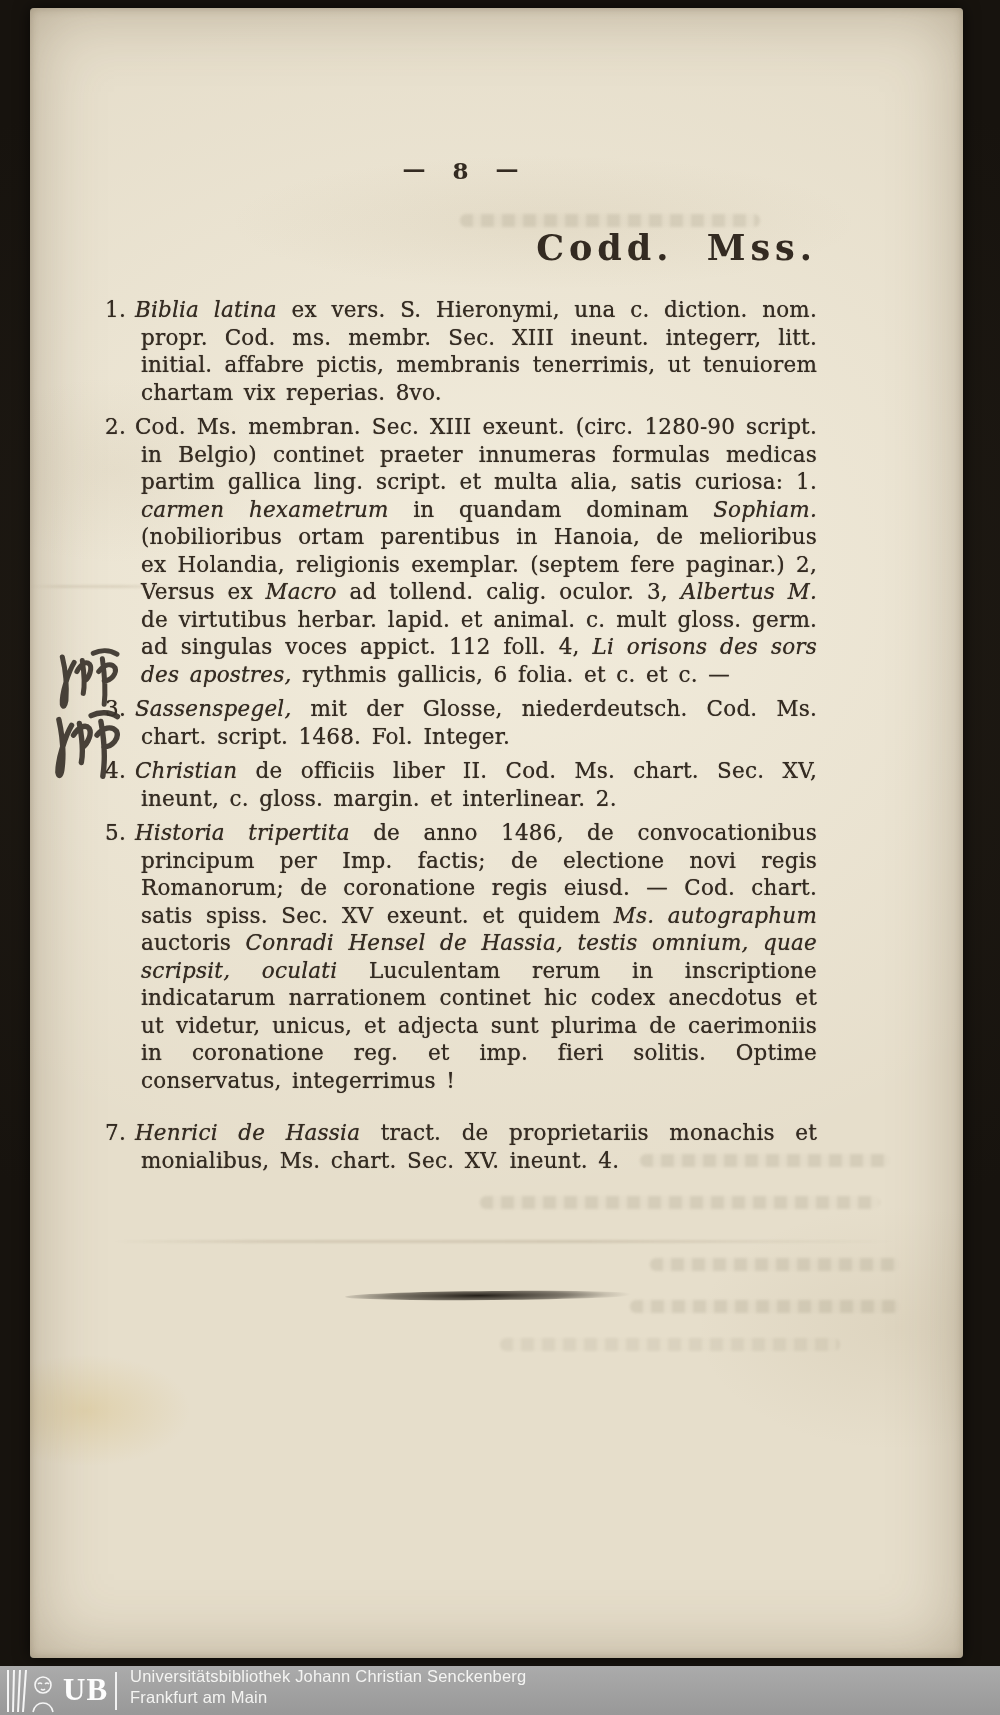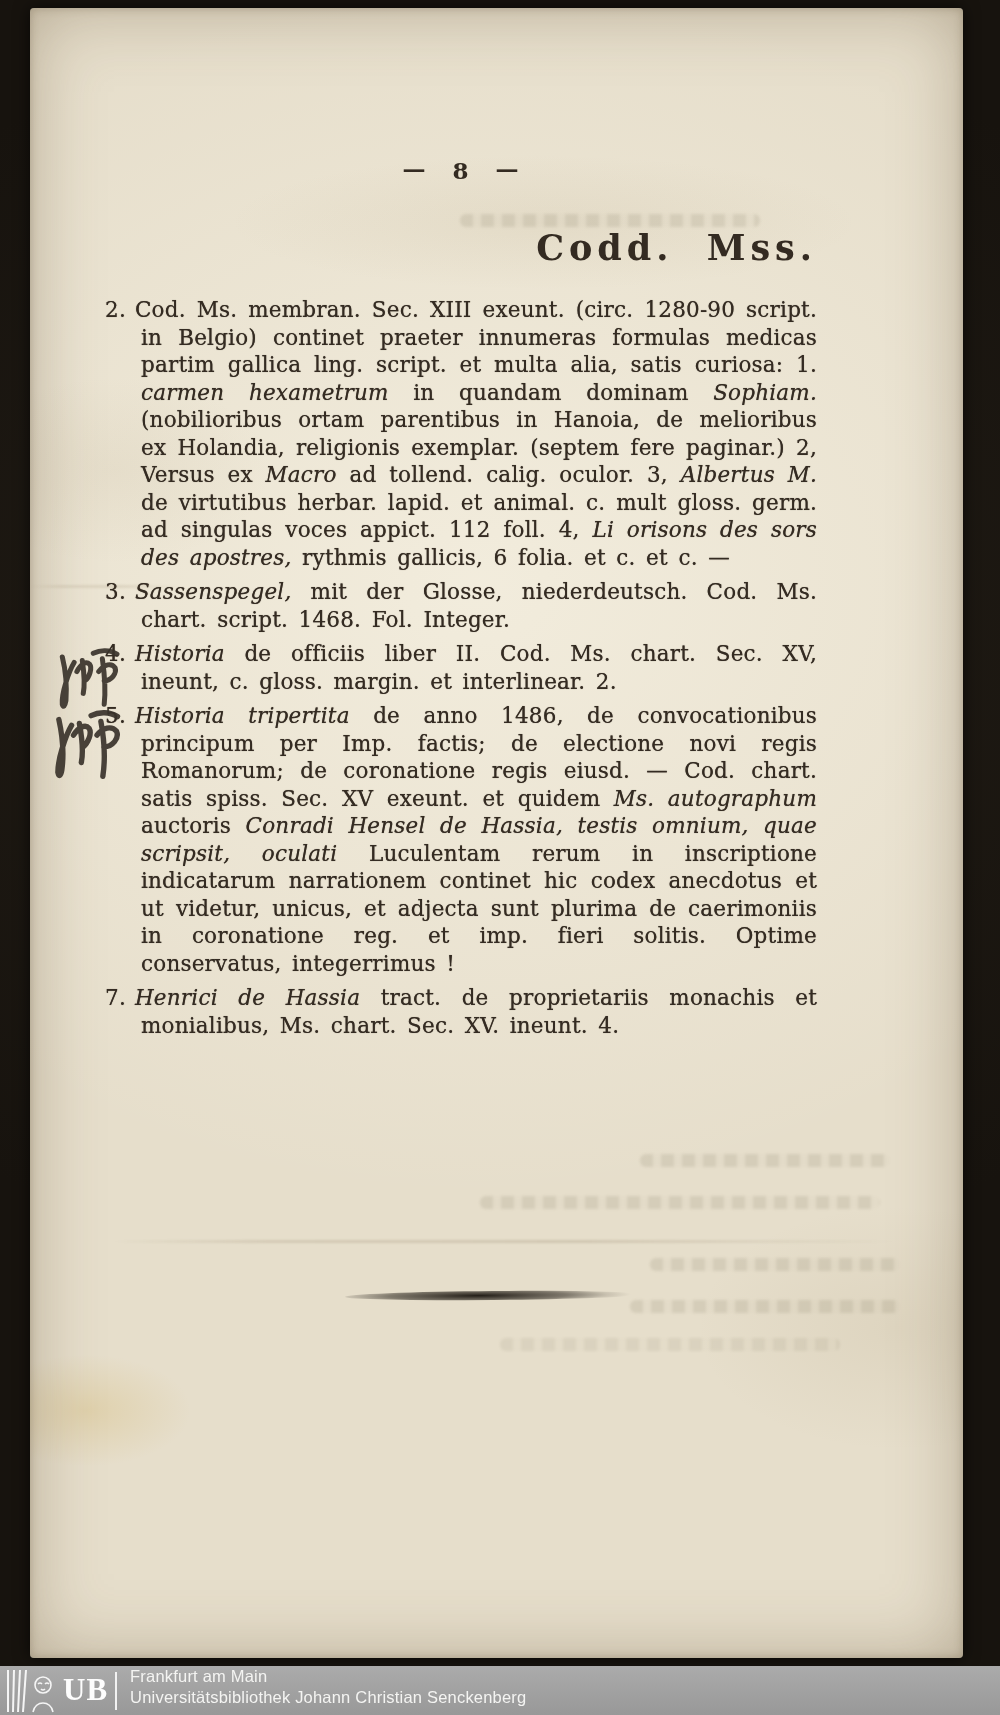--- a/index.html
+++ b/index.html
@@ -86,23 +86,24 @@
 <div class="stage">
 
   <div class="page">
 
     <div class="content">
       <div class="pagenum"><span class="dash">—</span><span>8</span><span class="dash">—</span></div>
 
       <h1 class="doc-title">Codd. Mss.</h1>
 
       <ol class="entries" id="entries">
+          <li class="entry"><span class="num">1.</span><span class="it">Biblia latina</span><span class="rm"> ex vers. S. Hieronymi, una c. diction. nom. propr. Cod. ms. membr. Sec. XIII ineunt. integerr, litt. initial. affabre pictis, membranis tenerrimis, ut tenuiorem chartam vix reperias. 8vo.</span></li>
           <li class="entry"><span class="num">2.</span><span class="rm">Cod. Ms. membran. Sec. XIII exeunt. (circ. 1280-90 script. in Belgio) continet praeter innumeras formulas medicas partim gallica ling. script. et multa alia, satis curiosa: 1. </span><span class="it">carmen hexametrum</span><span class="rm"> in quandam dominam </span><span class="it">Sophiam.</span><span class="rm"> (nobilioribus ortam parentibus in Hanoia, de melioribus ex Holandia, religionis exemplar. (septem fere paginar.) 2, Versus ex </span><span class="it">Macro</span><span class="rm"> ad tollend. calig. oculor. 3, </span><span class="it">Albertus M.</span><span class="rm"> de virtutibus herbar. lapid. et animal. c. mult gloss. germ. ad singulas voces appict. 112 foll. 4, </span><span class="it">Li orisons des sors des apostres,</span><span class="rm"> rythmis gallicis, 6 folia. et c. et c. —</span></li>
           <li class="entry"><span class="num">3.</span><span class="it">Sassenspegel,</span><span class="rm"> mit der Glosse, niederdeutsch. Cod. Ms. chart. script. 1468. Fol. Integer.</span></li>
-          <li class="entry"><span class="num">4.</span><span class="it">Historia</span><span class="rm"> de officiis liber II. Cod. Ms. chart. Sec. XV, ineunt, c. gloss. margin. et interlinear. 2.</span></li>
+          <li class="entry"><span class="num">4.</span><span class="it">Christian</span><span class="rm"> de officiis liber II. Cod. Ms. chart. Sec. XV, ineunt, c. gloss. margin. et interlinear. 2.</span></li>
           <li class="entry"><span class="num">5.</span><span class="it">Historia tripertita</span><span class="rm"> de anno 1486, de convocationibus principum per Imp. factis; de electione novi regis Romanorum; de coronatione regis eiusd. — Cod. chart. satis spiss. Sec. XV exeunt. et quidem </span><span class="it">Ms. autographum</span><span class="rm"> auctoris </span><span class="it">Conradi Hensel de Hassia, testis omnium, quae scripsit, oculati</span><span class="rm"> Luculentam rerum in inscriptione indicatarum narrationem continet hic codex anecdotus et ut videtur, unicus, et adjecta sunt plurima de caerimoniis in coronatione reg. et imp. fieri solitis. Optime conservatus, integerrimus !</span></li>
           <li class="entry"><span class="num">7.</span><span class="it">Henrici de Hassia</span><span class="rm"> tract. de proprietariis monachis et monialibus, Ms. chart. Sec. XV. ineunt. 4.</span></li>
         </ol>
     </div>
 
     <svg class="mark" style="left:25px;top:632px" width="82" height="74" viewBox="0 0 90 80">
       <path d="M8,18 C12,34 13,52 12,66 C11,72 9,74 8,70 C7,58 15,34 21,24"></path>
       <path d="M30,22 C32,36 33,48 31,58 M24,34 C28,26 34,22 38,26 C41,30 38,40 33,44"></path>
       <path d="M52,20 C54,34 56,52 54,70 M48,34 C54,26 62,24 66,30 C68,36 62,44 54,44"></path>
       <path d="M42,14 C50,10 60,10 68,15"></path>
@@ -138,18 +139,18 @@
         <g fill="none" stroke="#f5f5f5" stroke-width="1.6">
           <circle cx="38" cy="17" r="8"></circle>
           <path d="M33,16 q2,-2 4,0 M40,16 q2,-2 4,0 M36,21 q2,2 4,0"></path>
           <path d="M28,44 C30,32 46,32 48,44"></path>
         </g>
       </svg>
       <span class="ub">UB</span>
       <span class="sep"></span>
     </div>
     <div class="ftext">
+      <div>Universitätsbibliothek Johann Christian Senckenberg</div>
       <div>Frankfurt am Main</div>
-      <div>Universitätsbibliothek Johann Christian Senckenberg</div>
     </div>
   </div>
 
 </div>
 
 </body></html>

